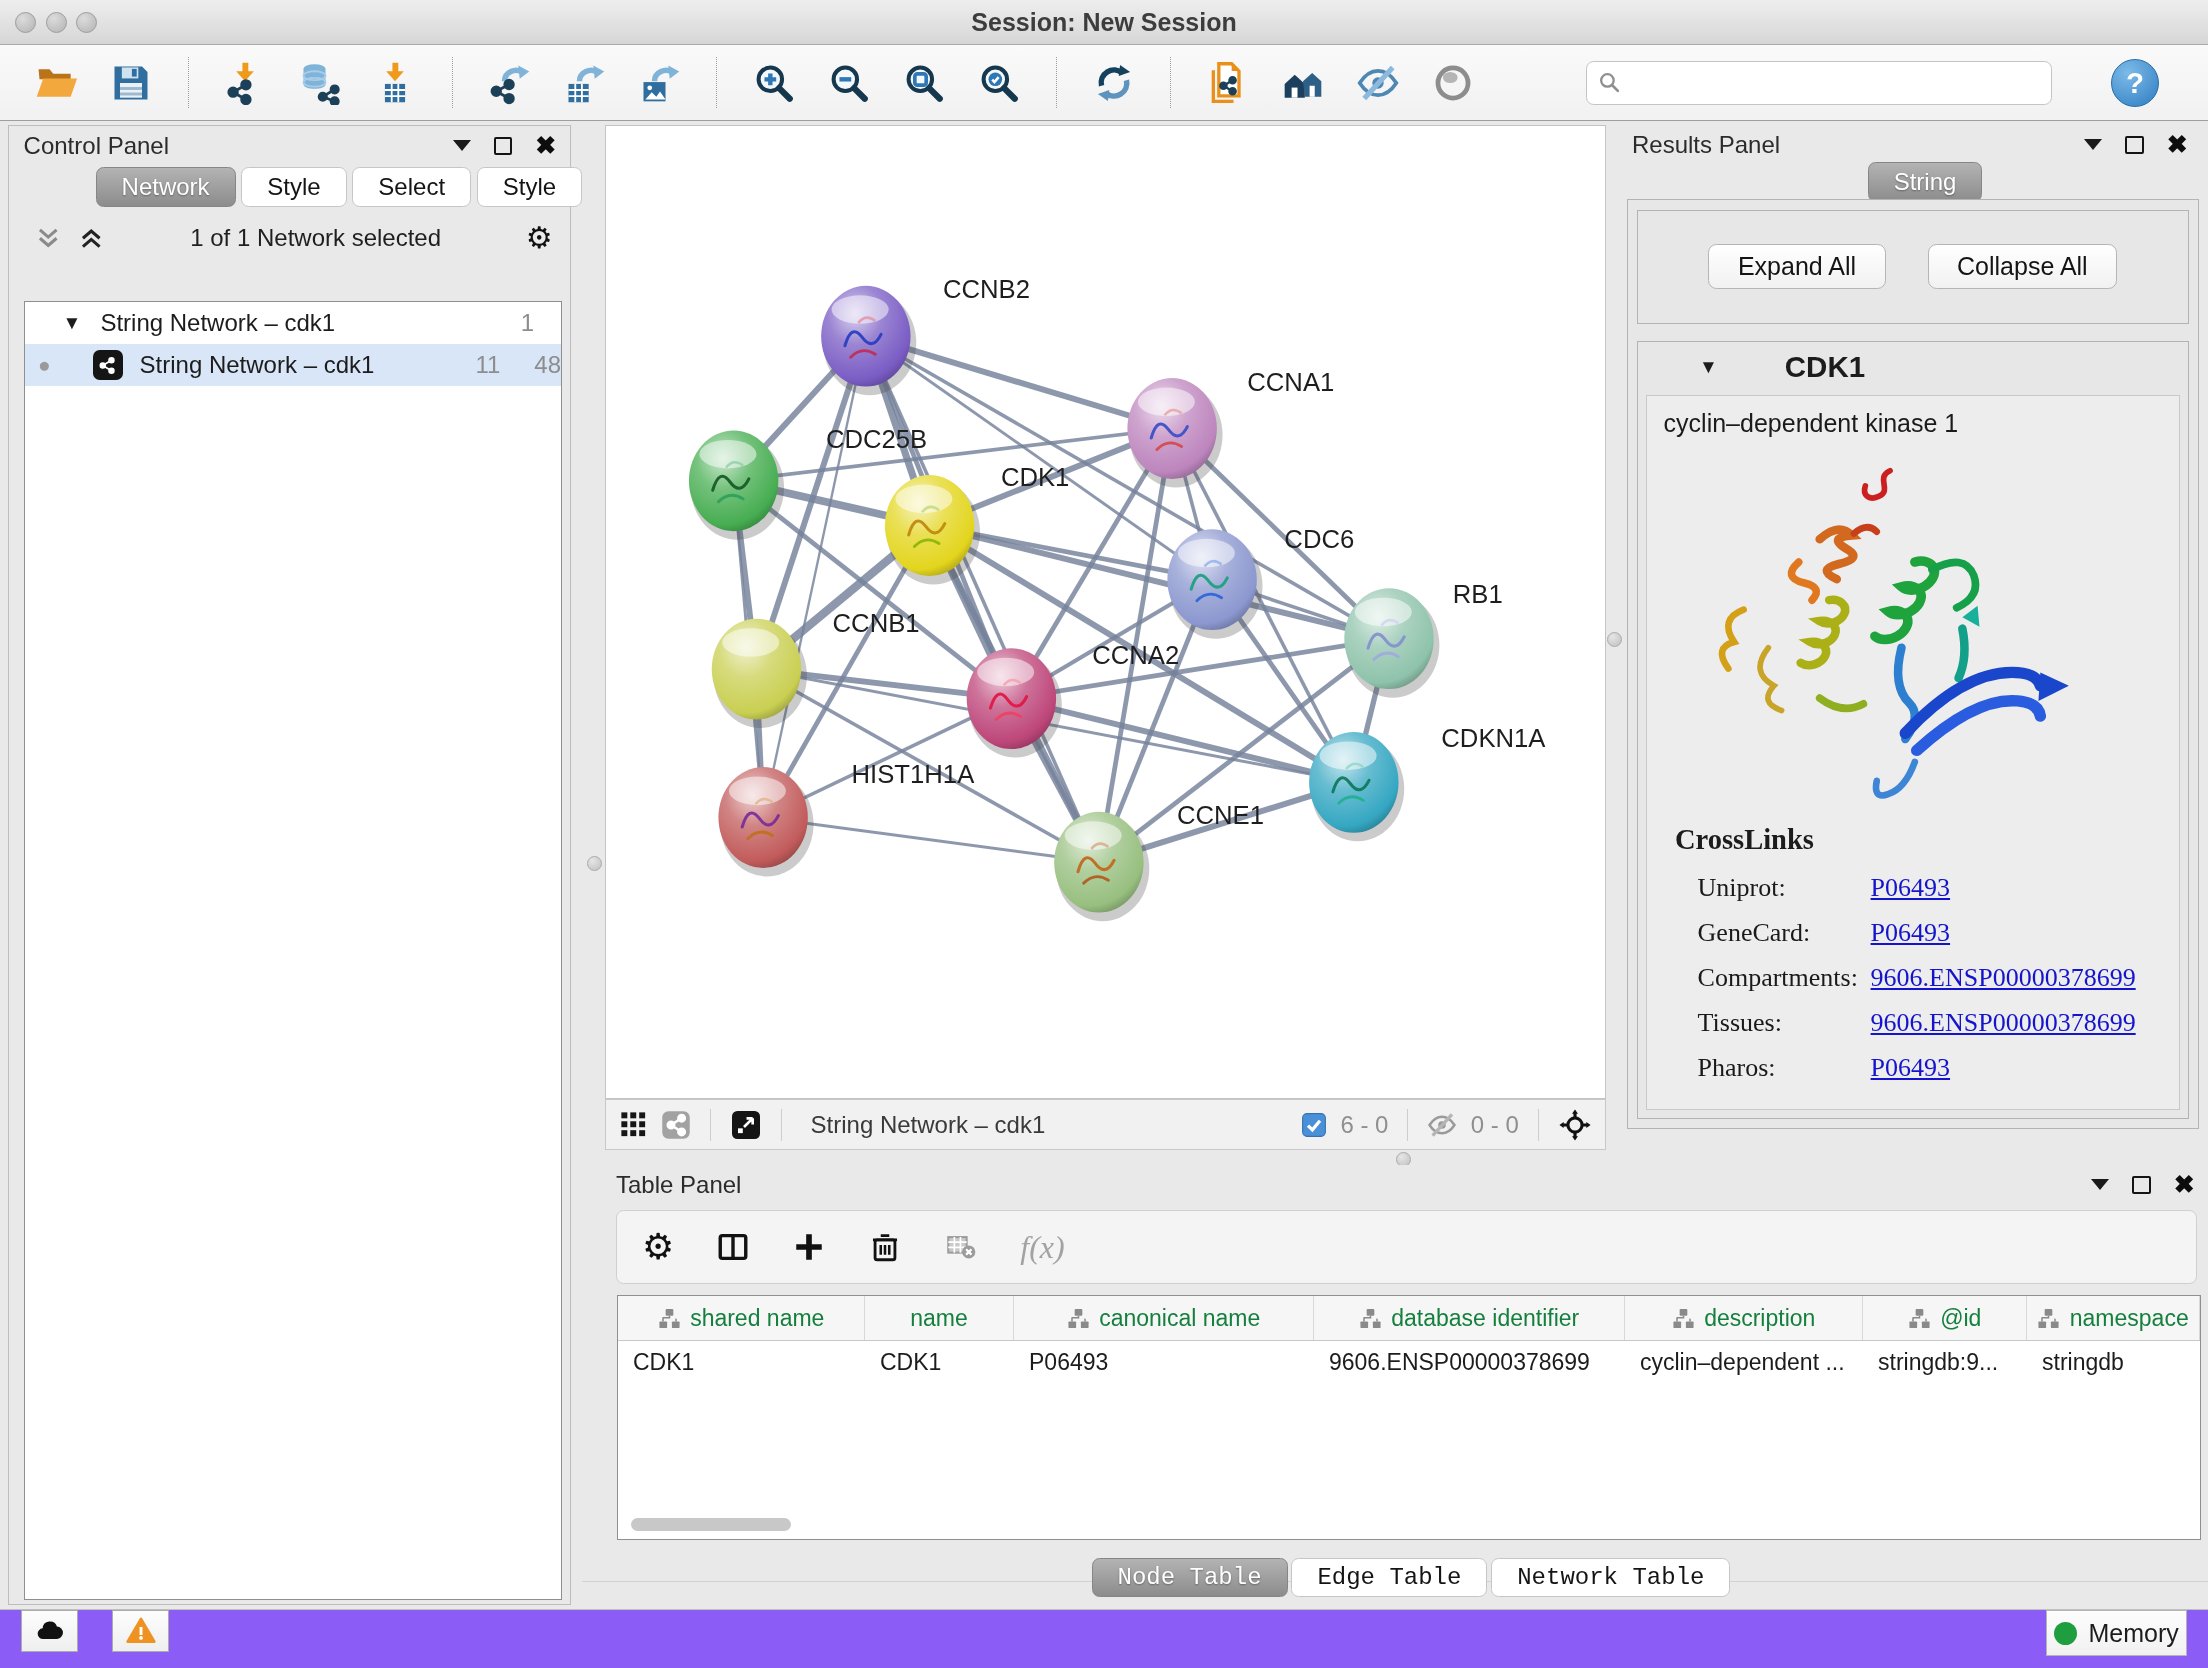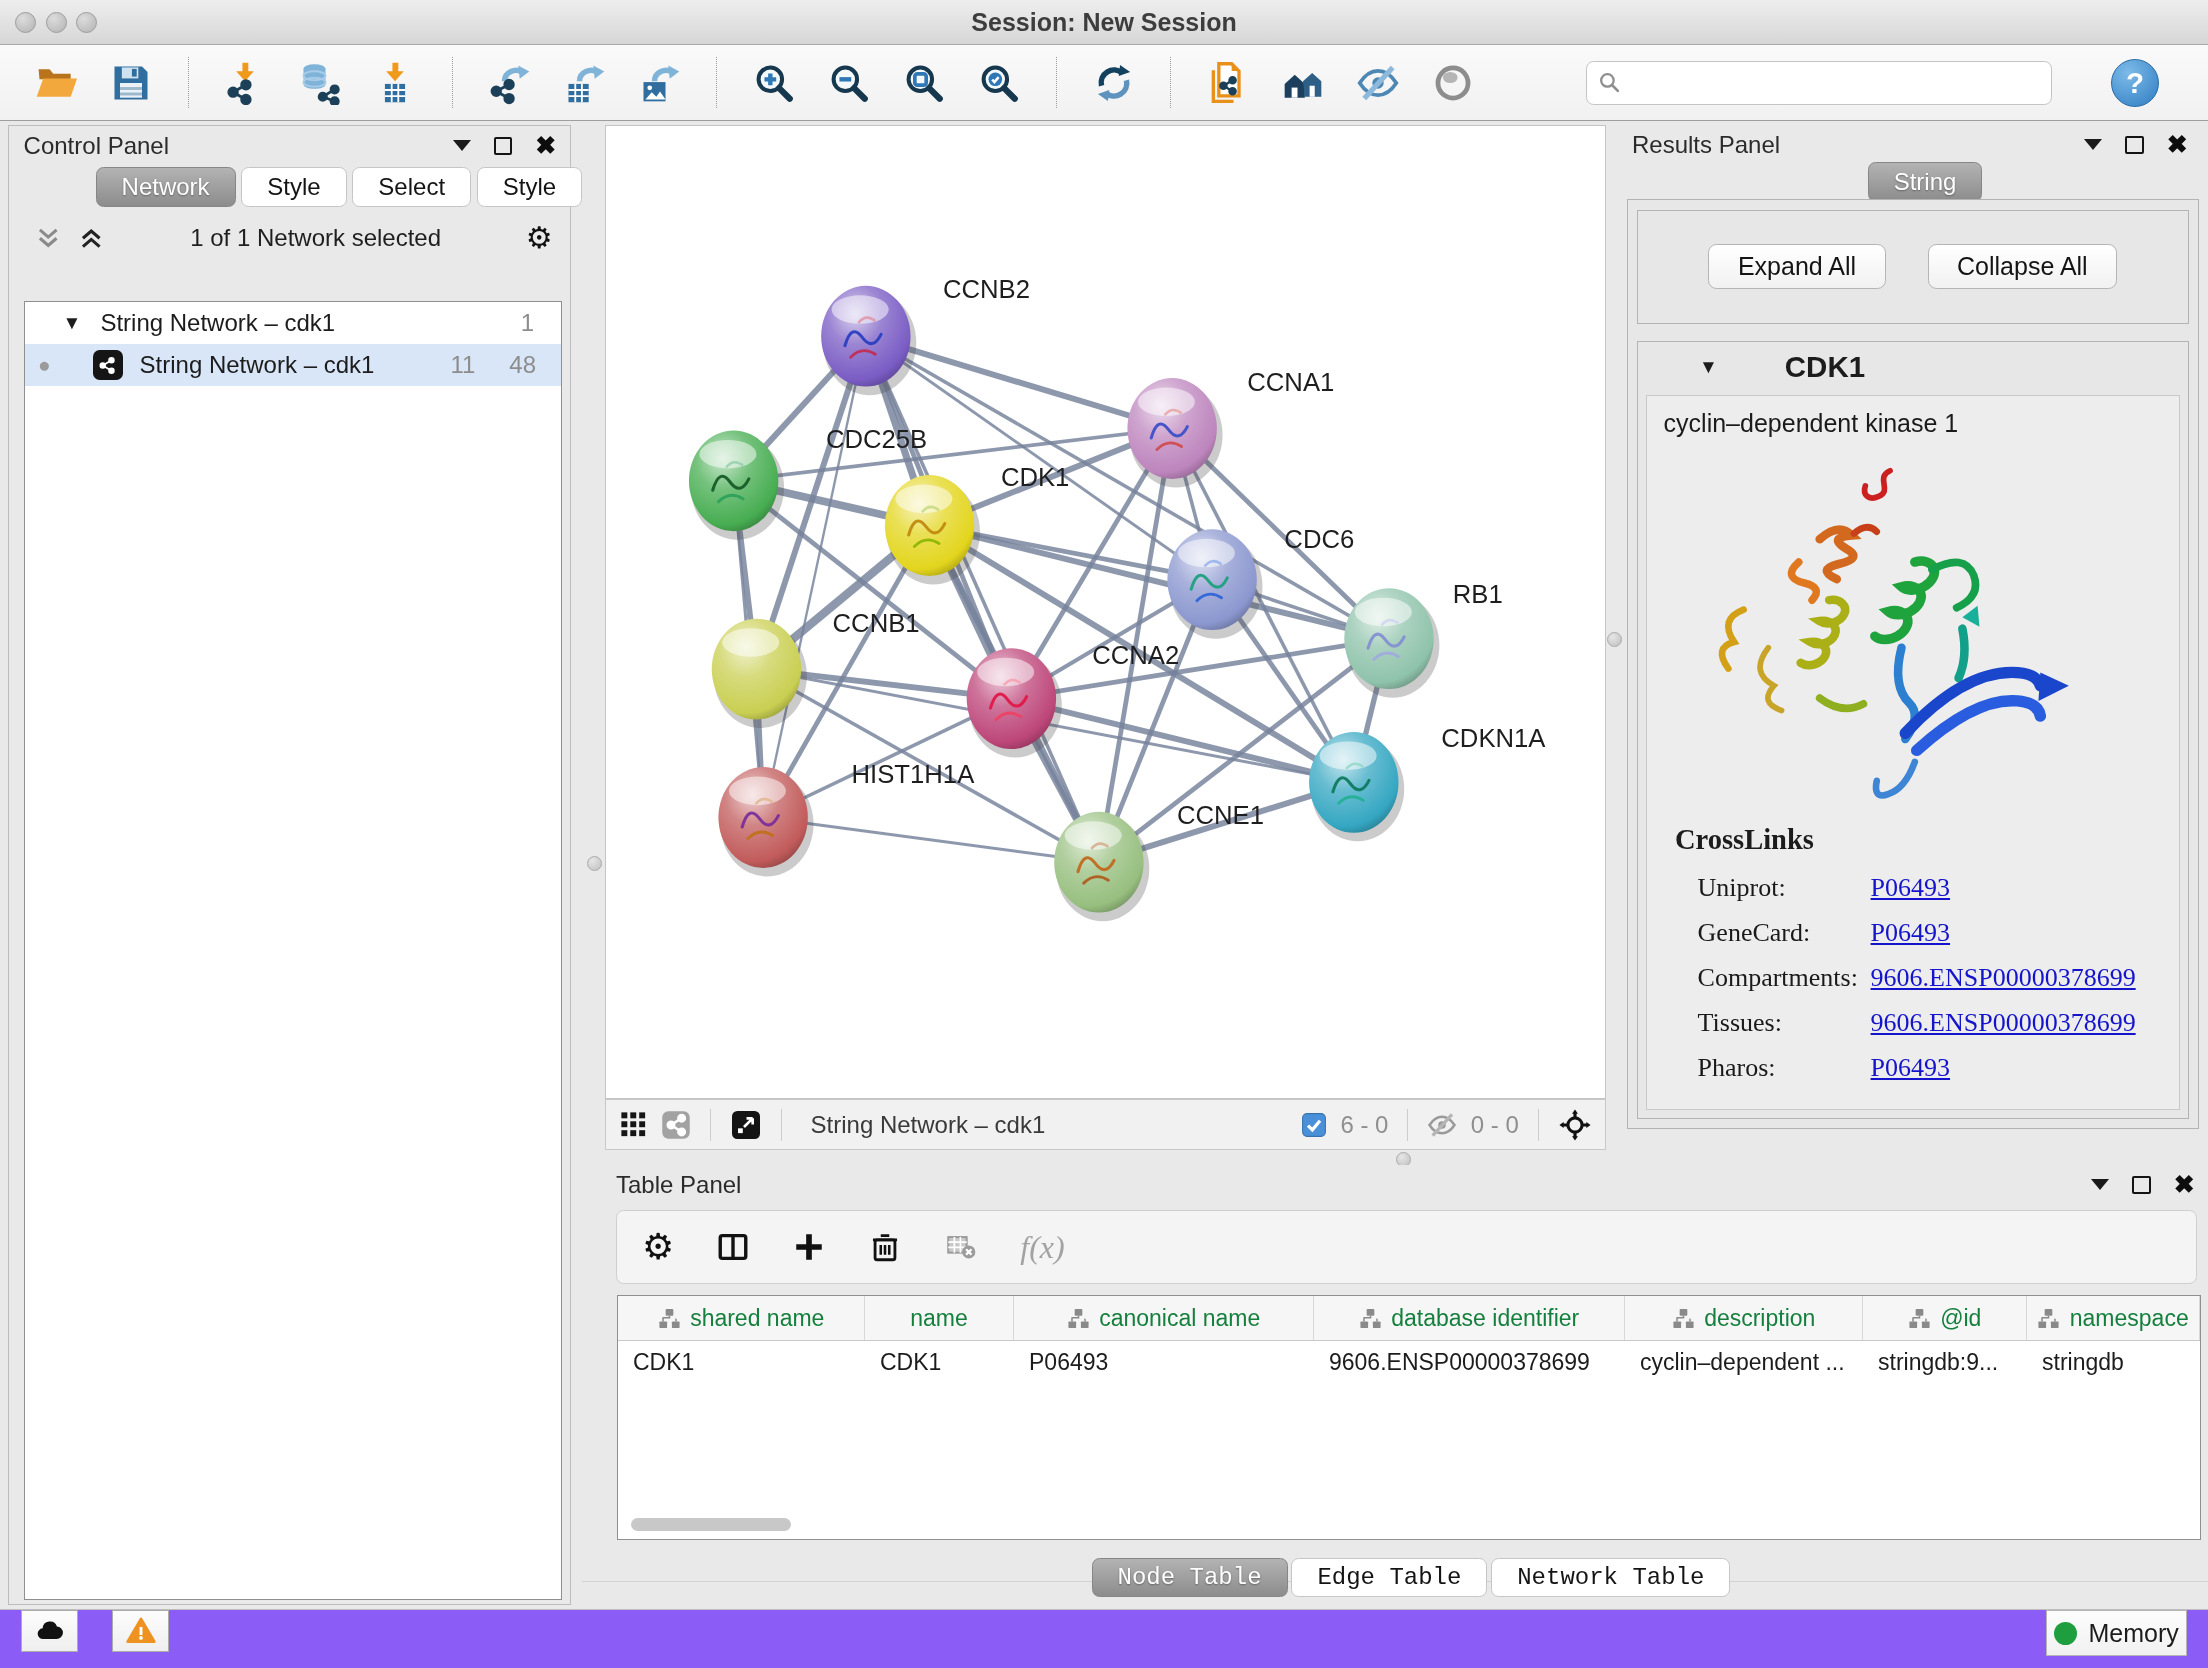--- a/index.html
+++ b/index.html
@@ -318,21 +318,21 @@
             <g stroke="#fff" stroke-width="2.2" fill="#fff">
               <circle cx="6" cy="12" r="3"></circle>
               <circle cx="17" cy="5.5" r="3"></circle>
               <circle cx="17" cy="18.5" r="3"></circle>
               <path d="M6 12 17 5.5M6 12l11 6.5" fill="none"></path>
             </g>
           </svg>
       </span>
       <span style="flex:1">String Network – cdk1</span>
       <span class="count" style="padding-right:34px">11</span>
-      <span class="count" style="padding-right:25px">48</span>
+      <span class="count" style="">48</span>
     </div>
   </div>
 </div>
 
 <div id="network-canvas">
   <svg id="net-svg" width="1001" height="974" viewBox="0 0 1052 1024">
       <defs>
         <radialGradient id="ng0" cx="38%" cy="28%" r="80%">
           <stop offset="0%" stop-color="rgb(218,209,238)"></stop>
           <stop offset="38%" stop-color="rgb(155,133,211)"></stop>

